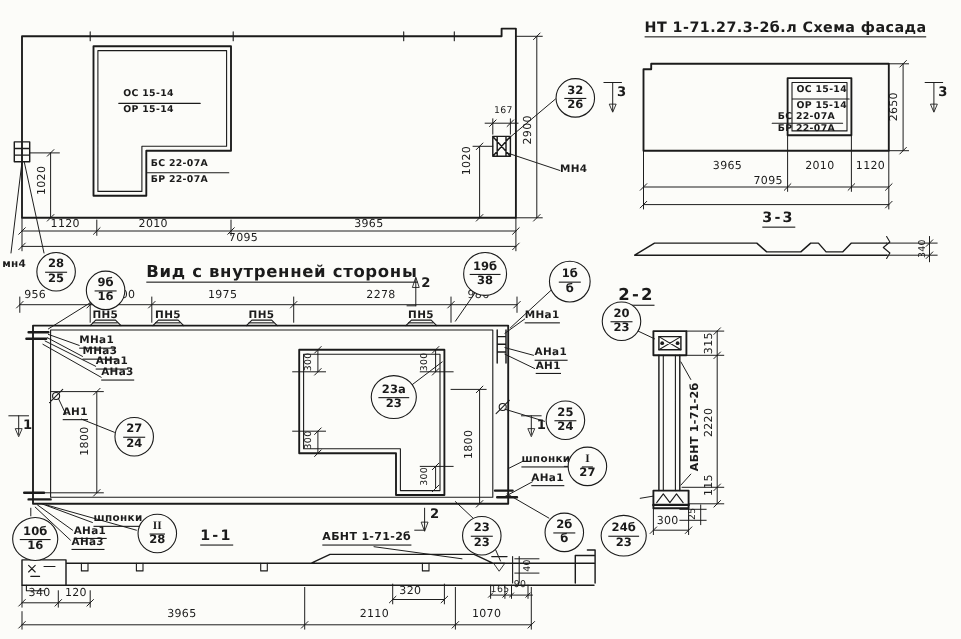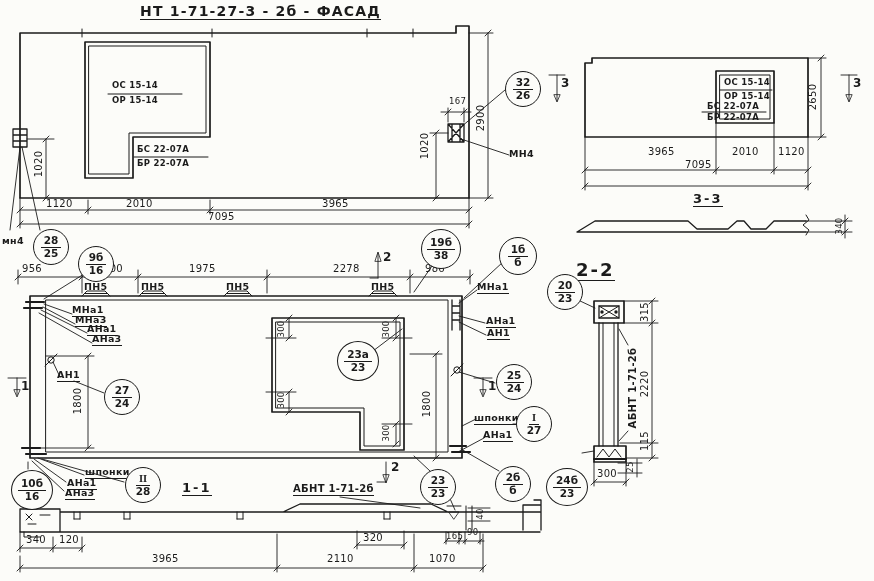--- a/index.html
+++ b/index.html
@@ -113,21 +113,20 @@
 
   <path stroke-width=".8" fill="#1b1b1b" d="M554,95 L557,102 L560,95 Z M846,95 L849,102 L852,95 Z
     M375,261 L378,252 L381,261 Z M14,390 L17,397 L20,390 Z M480,390 L483,397 L486,390 Z
     M383,475 L386,483 L389,475 Z M449,512 L459,512 L454,519 Z"></path>
   <circle cx="51" cy="360" r="3.2" stroke="#1b1b1b" fill="none"></circle>
   <circle cx="457" cy="370" r="3.2" stroke="#1b1b1b" fill="none"></circle>
   <circle cx="602" cy="312" r="1.7" fill="#1b1b1b"></circle>
   <circle cx="616" cy="312" r="1.7" fill="#1b1b1b"></circle>
 </svg>
 
-<span class="t ttl u" style="left:140px;top:4px">НТ 1-71-27-3 - 2б - ФАСАД</span>
 <span class="t w9" style="left:112px;top:81px">ОС 15-14</span>
 <span class="t w9" style="left:112px;top:96px">ОР 15-14</span>
 <span class="t w9" style="left:137px;top:145px">БС 22-07А</span>
 <span class="t w9" style="left:137px;top:159px">БР 22-07А</span>
 <span class="t dims" style="left:449px;top:97px">167</span>
 <span class="t v" style="left:481px;top:118px">2900</span>
 <span class="t v" style="left:39px;top:164px">1020</span>
 <span class="t v" style="left:425px;top:146px">1020</span>
 <span class="t" style="left:46px;top:199px">1120</span>
 <span class="t" style="left:126px;top:199px">2010</span>
@@ -137,34 +136,36 @@
 <span class="t lab" style="left:509px;top:149px">МН4</span>
 <div class="co" style="left:505px;top:71px;width:34px;height:34px">
   <span class="ct">32</span>
   <span class="cb">26</span>
 </div>
 <div class="co" style="left:33px;top:229px;width:34px;height:34px">
   <span class="ct">28</span>
   <span class="cb">25</span>
 </div>
 
+<span class="t b u" style="left:586px;top:19px;font-size:13px;letter-spacing:.4px">НТ 1-71.27.3-2б.л Схема фасада</span>
 <span class="t w9" style="left:724px;top:78px">ОС 15-14</span>
 <span class="t w9" style="left:724px;top:92px">ОР 15-14</span>
 <span class="t w9" style="left:707px;top:102px">БС 22-07А</span>
 <span class="t w9" style="left:707px;top:113px">БР 22-07А</span>
 <span class="t v" style="left:813px;top:97px">2650</span>
 <span class="t sec" style="left:561px;top:77px">3</span>
 <span class="t sec" style="left:853px;top:77px">3</span>
 <span class="t" style="left:648px;top:147px">3965</span>
 <span class="t" style="left:732px;top:147px">2010</span>
 <span class="t" style="left:778px;top:147px">1120</span>
 <span class="t" style="left:685px;top:160px">7095</span>
 <span class="t st u" style="left:693px;top:192px">3-3</span>
 <span class="t v dims" style="left:839px;top:226px">340</span>
 
+<span class="t b u" style="left:133px;top:240px;font-size:15px;letter-spacing:.6px">Вид с внутренней стороны</span>
 <span class="t" style="left:22px;top:264px">956</span>
 <span class="t" style="left:103px;top:264px">900</span>
 <span class="t" style="left:189px;top:264px">1975</span>
 <span class="t" style="left:333px;top:264px">2278</span>
 <span class="t" style="left:425px;top:264px">986</span>
 <span class="t lab u" style="left:84px;top:282px">ПН5</span>
 <span class="t lab u" style="left:141px;top:282px">ПН5</span>
 <span class="t lab u" style="left:226px;top:282px">ПН5</span>
 <span class="t lab u" style="left:371px;top:282px">ПН5</span>
 <span class="t sec" style="left:383px;top:251px">2</span>
@@ -241,21 +242,21 @@
 <span class="t" style="left:26px;top:535px">340</span>
 <span class="t" style="left:59px;top:535px">120</span>
 <span class="t" style="left:363px;top:533px">320</span>
 <span class="t" style="left:152px;top:554px">3965</span>
 <span class="t" style="left:327px;top:554px">2110</span>
 <span class="t" style="left:429px;top:554px">1070</span>
 <span class="t dims" style="left:446px;top:532px">165</span>
 <span class="t dims" style="left:467px;top:528px">90</span>
 <span class="t v dims" style="left:480px;top:514px">40</span>
 
-<span class="t st u" style="left:576px;top:261px;font-size:18px">2-2</span>
+<span class="t st u" style="left:562px;top:261px;font-size:15px">2-2</span>
 <span class="t v b" style="left:633px;top:388px;font-size:10px">АБНТ 1-71-2б</span>
 <span class="t v" style="left:645px;top:312px">315</span>
 <span class="t v" style="left:645px;top:384px">2220</span>
 <span class="t v" style="left:645px;top:441px">115</span>
 <span class="t v dims" style="left:630px;top:467px">25</span>
 <span class="t" style="left:597px;top:469px">300</span>
 <div class="co" style="left:547px;top:274px;width:34px;height:34px">
   <span class="ct">20</span>
   <span class="cb">23</span>
 </div>

